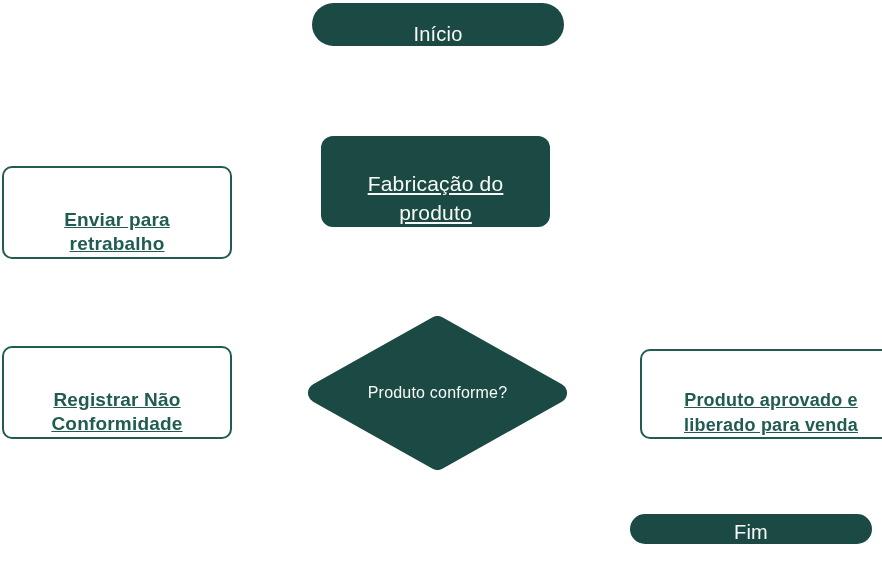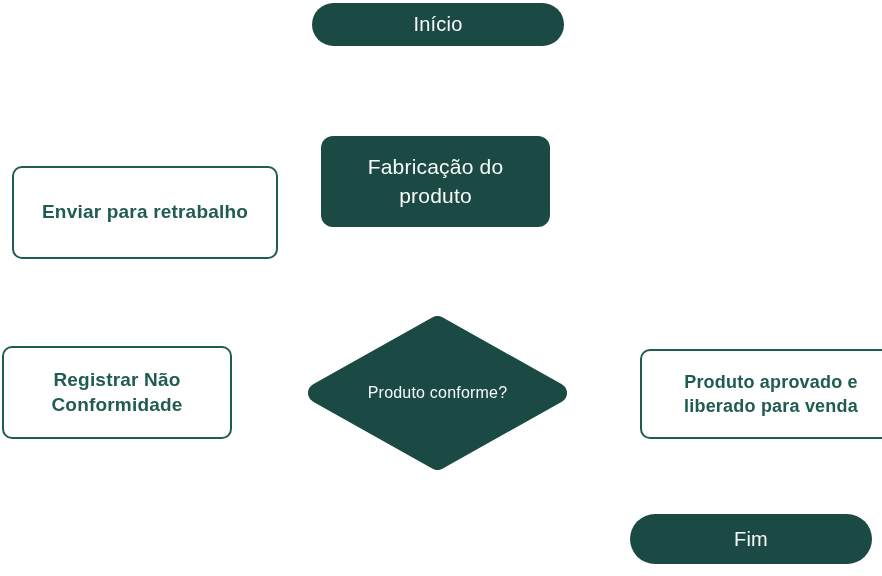--- a/index.html
+++ b/index.html
@@ -11,21 +11,21 @@
     position: relative;
     width: 882px;
     height: 576px;
     background: #ffffff;
     overflow: hidden;
     font-family: "Liberation Sans", sans-serif;
   }
   .node {
     position: absolute;
     display: flex;
-    align-items: center;
+    align-items: flex-end;
     justify-content: center;
     text-align: center;
     box-sizing: border-box;
     letter-spacing: 0.2px;
   }
   
   .filled {
     background: #1b4a44;
     color: #f8faf8;
   }
@@ -36,35 +36,36 @@
     color: #215c52;
     font-weight: 600;
   }
   .terminator {
     border-radius: 999px;
     font-size: 20px;
     font-weight: 500;
   }
   .rect {
     border-radius: 12px;
+    text-decoration: underline;
   }
   .outlined.rect {
     border-radius: 10px;
   }
   #node-start  { left: 312px; top: 3px;   width: 252px; height: 43px; }
   #node-process{ left: 321px; top: 136px; width: 229px; height: 91px;
                  font-size: 21px; font-weight: 500; line-height: 1.35;
                  padding: 0 20px; }
-  #node-rework { left: 2px;   top: 166px; width: 266px; height: 93px;
-                 font-size: 19px; line-height: 1.3; padding: 0 26px; margin-left: 10px; }
+  #node-rework { left: 2px;   top: 166px; width: 230px; height: 93px;
+                 font-size: 19px; line-height: 1.3; padding: 0 26px; }
   #node-nonconf{ left: 2px;   top: 346px; width: 230px; height: 93px;
                  font-size: 19px; line-height: 1.3; padding: 0 40px; }
   #node-approved{ left: 640px; top: 349px; width: 262px; height: 90px;
                  font-size: 18px; line-height: 1.35; padding: 0 14px; }
-  #node-end    { left: 630px; top: 514px; width: 242px; height: 50px; }
+  #node-end    { left: 630px; top: 514px; width: 242px; height: 30px; }
 
   
   .decision-wrap {
     position: absolute;
     left: 308px;
     top: 316px;
     width: 259px;
     height: 154px;
   }
   .decision-wrap svg {

